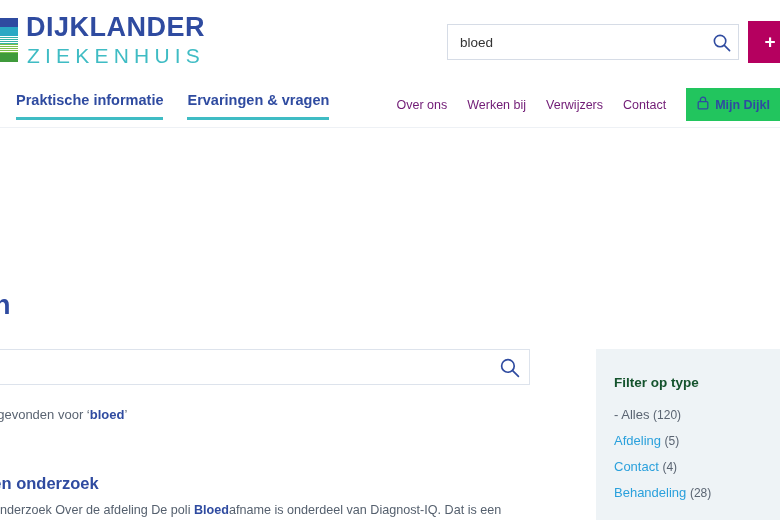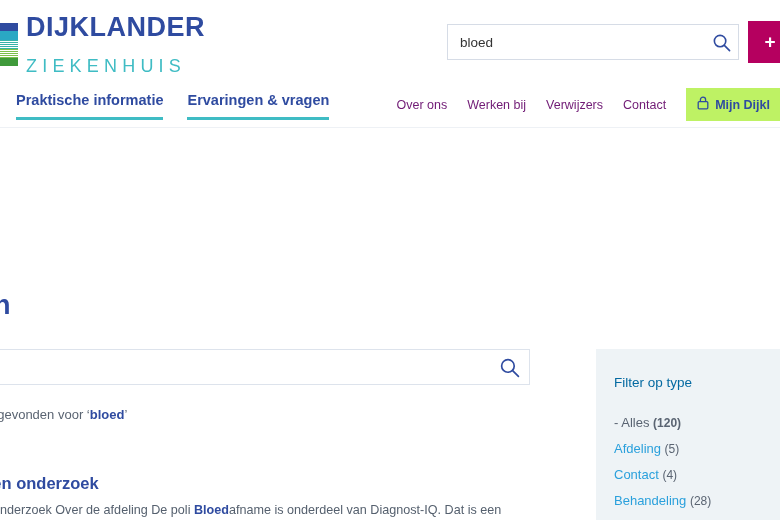--- a/index.html
+++ b/index.html
@@ -31,22 +31,22 @@
   .lm-d { background:#7cc04a;
     background-image: repeating-linear-gradient(0deg,#7cc04a 0 1px,#ffffff 1px 2px); }
   .lm-e { background:#3f9a3b; }
 
   .logo-text { display:flex; flex-direction:column; line-height:1; }
   .logo-line1 {
     font-size: 27px; font-weight: 700; color:#2f4ba0;
     letter-spacing: 0.5px;
   }
   .logo-line2 {
-    font-size: 18px; font-weight: 400; color:#3fbcc4;
-    letter-spacing: 5.2px; margin-top: 16px;
+    font-size: 21px; font-weight: 400; color:#3fbcc4;
+    letter-spacing: 5.2px; margin-top: 4px; text-align: right;
   }
 
   .hdr-search {
     position: absolute; left: 447px; top: 24px;
     width: 292px; height: 36px;
     border: 1px solid #d6dce6; background:#fff;
     display: flex; align-items: center;
   }
   .hdr-search input {
     flex: 1; border: 0; outline: 0; height: 100%;
@@ -80,21 +80,21 @@
   }
   .nav-right {
     position:absolute; right: 0px; top: 12px;
     display:flex; align-items:center; gap: 20px;
   }
   .nav-link {
     font-size: 12.5px; color:#701a75; cursor:pointer; white-space:nowrap;
   }
   .nav-mijn {
     display:flex; align-items:center; gap:6px;
-    background:#bef264; padding: 8px 10px 8px 11px;
+    background:#22c55e; padding: 8px 10px 8px 11px;
     margin-top:-8px; margin-bottom:-8px;
     font-size: 12.5px; color:#2f4ba0; font-weight:700;
     cursor:pointer; white-space:nowrap;
   }
 
   
   .content { position: relative; }
 
   .page-title {
     position:absolute; left: -36px; top: 162px;
@@ -147,30 +147,30 @@
   .res-snippet b { color:#2f4ba0; font-weight:700; }
 
   
   .sidebar {
     position:absolute; left: 596px; top: 221px;
     width: 184px; height: 299px;
     background:#eef3f6;
     padding: 26px 0 0 18px;
   }
   .sb-title {
-    font-size: 13.5px; font-weight:400; color:#0369a1;
-    margin-bottom: 20px; white-space:nowrap;
+    font-size: 13.5px; font-weight:700; color:#14532d;
+    margin-bottom: 12px; white-space:nowrap;
   }
   .sb-item {
     font-size: 13px; line-height: 26px;
     color:#2aa0dc; cursor:pointer; white-space:nowrap;
   }
   .sb-item.all { color:#5a6472; cursor:default; }
   .sb-item .cnt { color:#5a6472; font-size:12px; }
-  .sb-item.all .cnt { color:#5a6472;font-weight:bold; }
+  .sb-item.all .cnt { color:#5a6472; }
 </style>
 </head>
 <body>
 
 <div class="page">
 
   <div class="header">
 
     <div class="logo-wrap">
       <div class="logo-mark">

